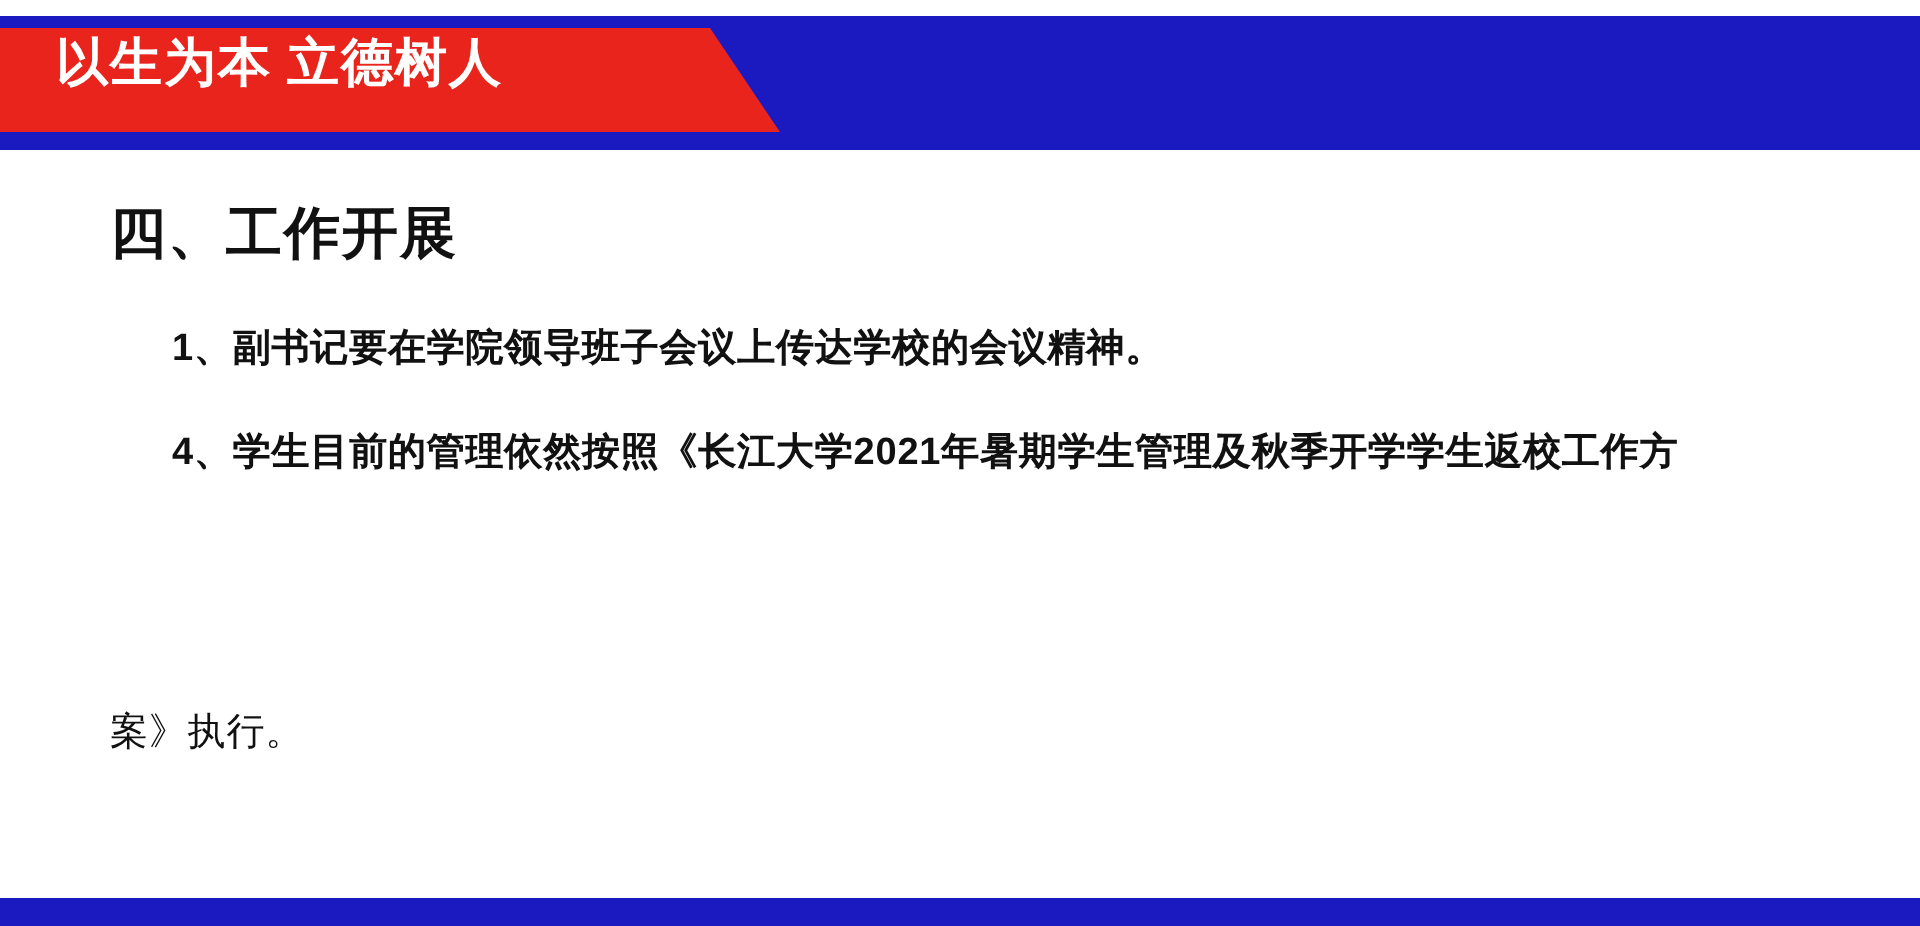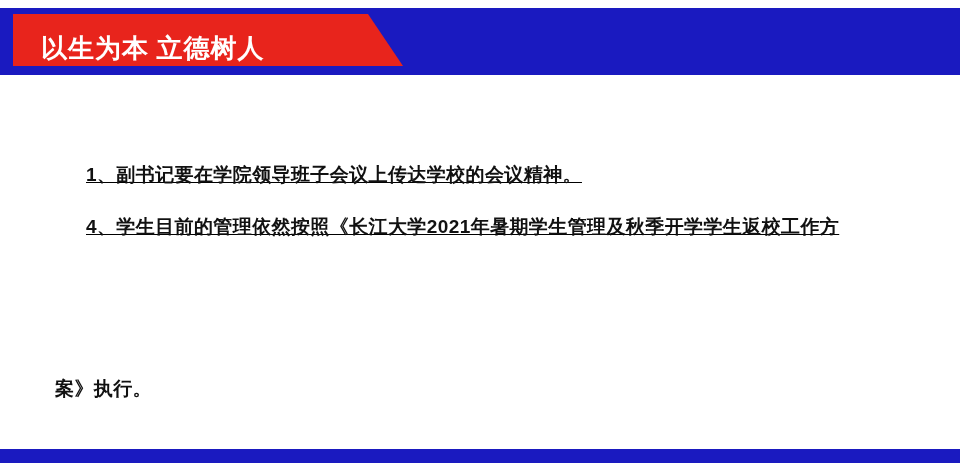--- a/index.html
+++ b/index.html
@@ -33,28 +33,28 @@
     position: absolute;
     left: 0;
     top: 0;
     width: 960px;
     height: 64px;
     background: #1a1ac0;
   }
   
   .ribbon {
     position: absolute;
-    left: 13px;
+    left: 0;
     top: 14px;
     width: 390px;
     height: 52px;
     background: #e8241c;
     clip-path: polygon(0 0, 355px 0, 390px 52px, 0 52px);
     display: flex;
-    align-items: flex-end;
+    align-items: flex-start;
   }
   .ribbon-text {
     color: #ffffff;
     font-size: 26px;
     font-weight: bold;
     letter-spacing: 1px;
     margin-left: 28px;
     font-family: "Liberation Serif", serif;
     white-space: nowrap;
   }
@@ -85,59 +85,59 @@
     font-weight: bold;
     color: #111111;
     letter-spacing: 1px;
   }
   
   .body-list {
     position: absolute;
     left: 86px;
     top: 160px;
     width: 840px;
-    text-decoration: underline;
   }
   .item {
     font-size: 19px;
     color: #111111;
     font-weight: bold;
     line-height: 1.55;
     margin-bottom: 23px;
     letter-spacing: 0.4px;
   }
   .item.last {
     margin-bottom: 0;
     text-indent: 0;
   }
   .cont-line {
     position: absolute;
     left: 55px;
-    top: 376px;
+    top: 353px;
     font-size: 19px;
-    font-weight: bold;
+    font-weight: normal;
     color: #111111;
     letter-spacing: 0.4px;
   }
 </style>
 </head>
 <body>
 
 <div class="slide">
 
   <div class="banner">
     <div class="banner-inner"></div>
   </div>
 
   <div class="ribbon">
     <span class="ribbon-text">以生为本  立德树人</span>
   </div>
 
   <div class="under-line"></div>
 
+  <div class="heading">四、工作开展</div>
 
   <div class="body-list">
     <div class="item">1、副书记要在学院领导班子会议上传达学校的会议精神。</div>
     <div class="item last">4、学生目前的管理依然按照《长江大学2021年暑期学生管理及秋季开学学生返校工作方</div>
   </div>
 
   <div class="cont-line">案》执行。</div>
 
   <div class="bottom-bar"></div>
 

